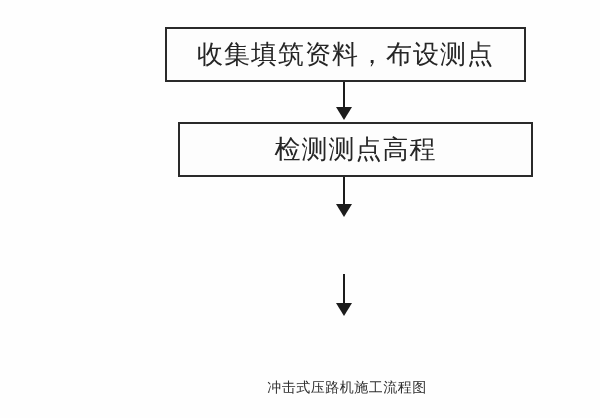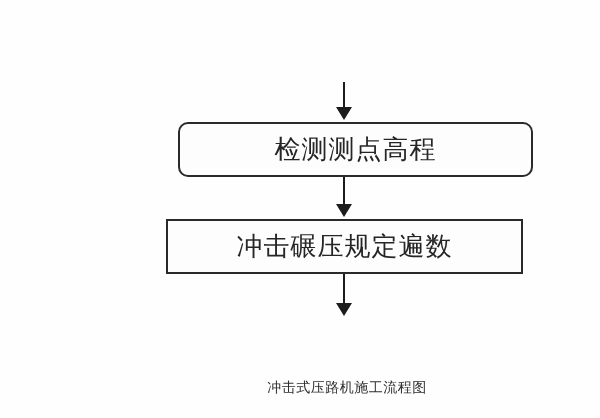--- a/index.html
+++ b/index.html
@@ -22,21 +22,21 @@
     background: #fdfdfd;
     display: flex;
     align-items: center;
     justify-content: center;
     font-size: 26px;
     letter-spacing: 1px;
     color: #262626;
     white-space: nowrap;
   }
   .flow-box-1 { left: 165px; top: 27px;  width: 361px; height: 55px; }
-  .flow-box-2 { left: 178px; top: 122px; width: 355px; height: 55px; border-radius: 10px; }
+  .flow-box-2 { left: 178px; top: 122px; width: 355px; height: 55px; }
   .flow-box-3 { left: 166px; top: 219px; width: 357px; height: 55px; }
   .flow-box-4 { left: 239px; top: 318px; width: 228px; height: 53px; }
 
   .arrow {
     position: absolute;
     width: 16px;
   }
   .arrow .shaft {
     position: absolute;
     left: 7px;
@@ -71,38 +71,38 @@
     letter-spacing: 0.5px;
     color: #2e2e2e;
     white-space: nowrap;
   }
 </style>
 </head>
 <body>
 
 <div class="screenshot">
 
+  <div class="flow-box flow-box-1">
+    <span>收集填筑资料，布设测点</span>
+  </div>
 
   <div class="arrow arrow-1">
     <span class="shaft"></span>
     <span class="head"></span>
   </div>
 
   <div class="flow-box flow-box-2">
     <span>检测测点高程</span>
   </div>
 
   <div class="arrow arrow-2">
     <span class="shaft"></span>
     <span class="head"></span>
   </div>
 
-  <div class="flow-box flow-box-3">
-    <span>冲击碾压规定遍数</span>
-  </div>
 
   <div class="arrow arrow-3">
     <span class="shaft"></span>
     <span class="head"></span>
   </div>
 
 
   <div class="caption">冲击式压路机施工流程图</div>
 
 </div>

